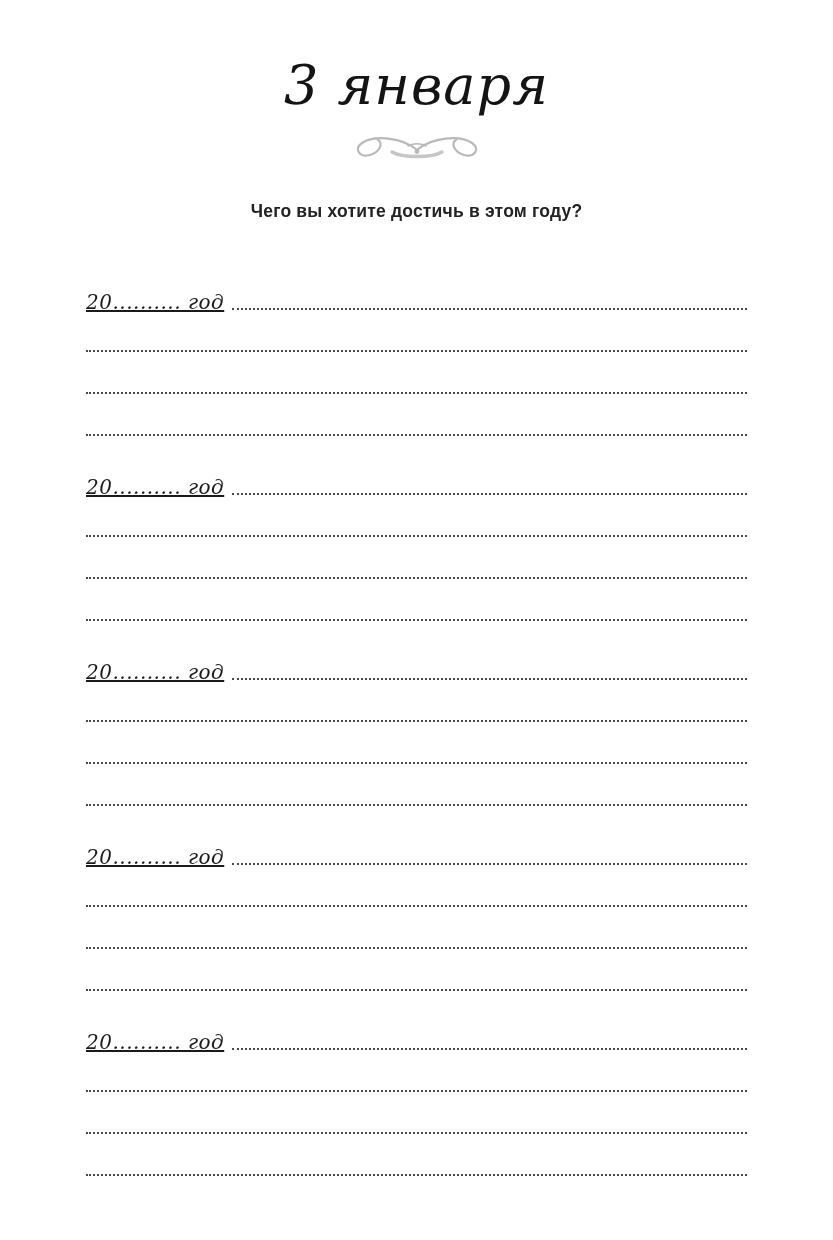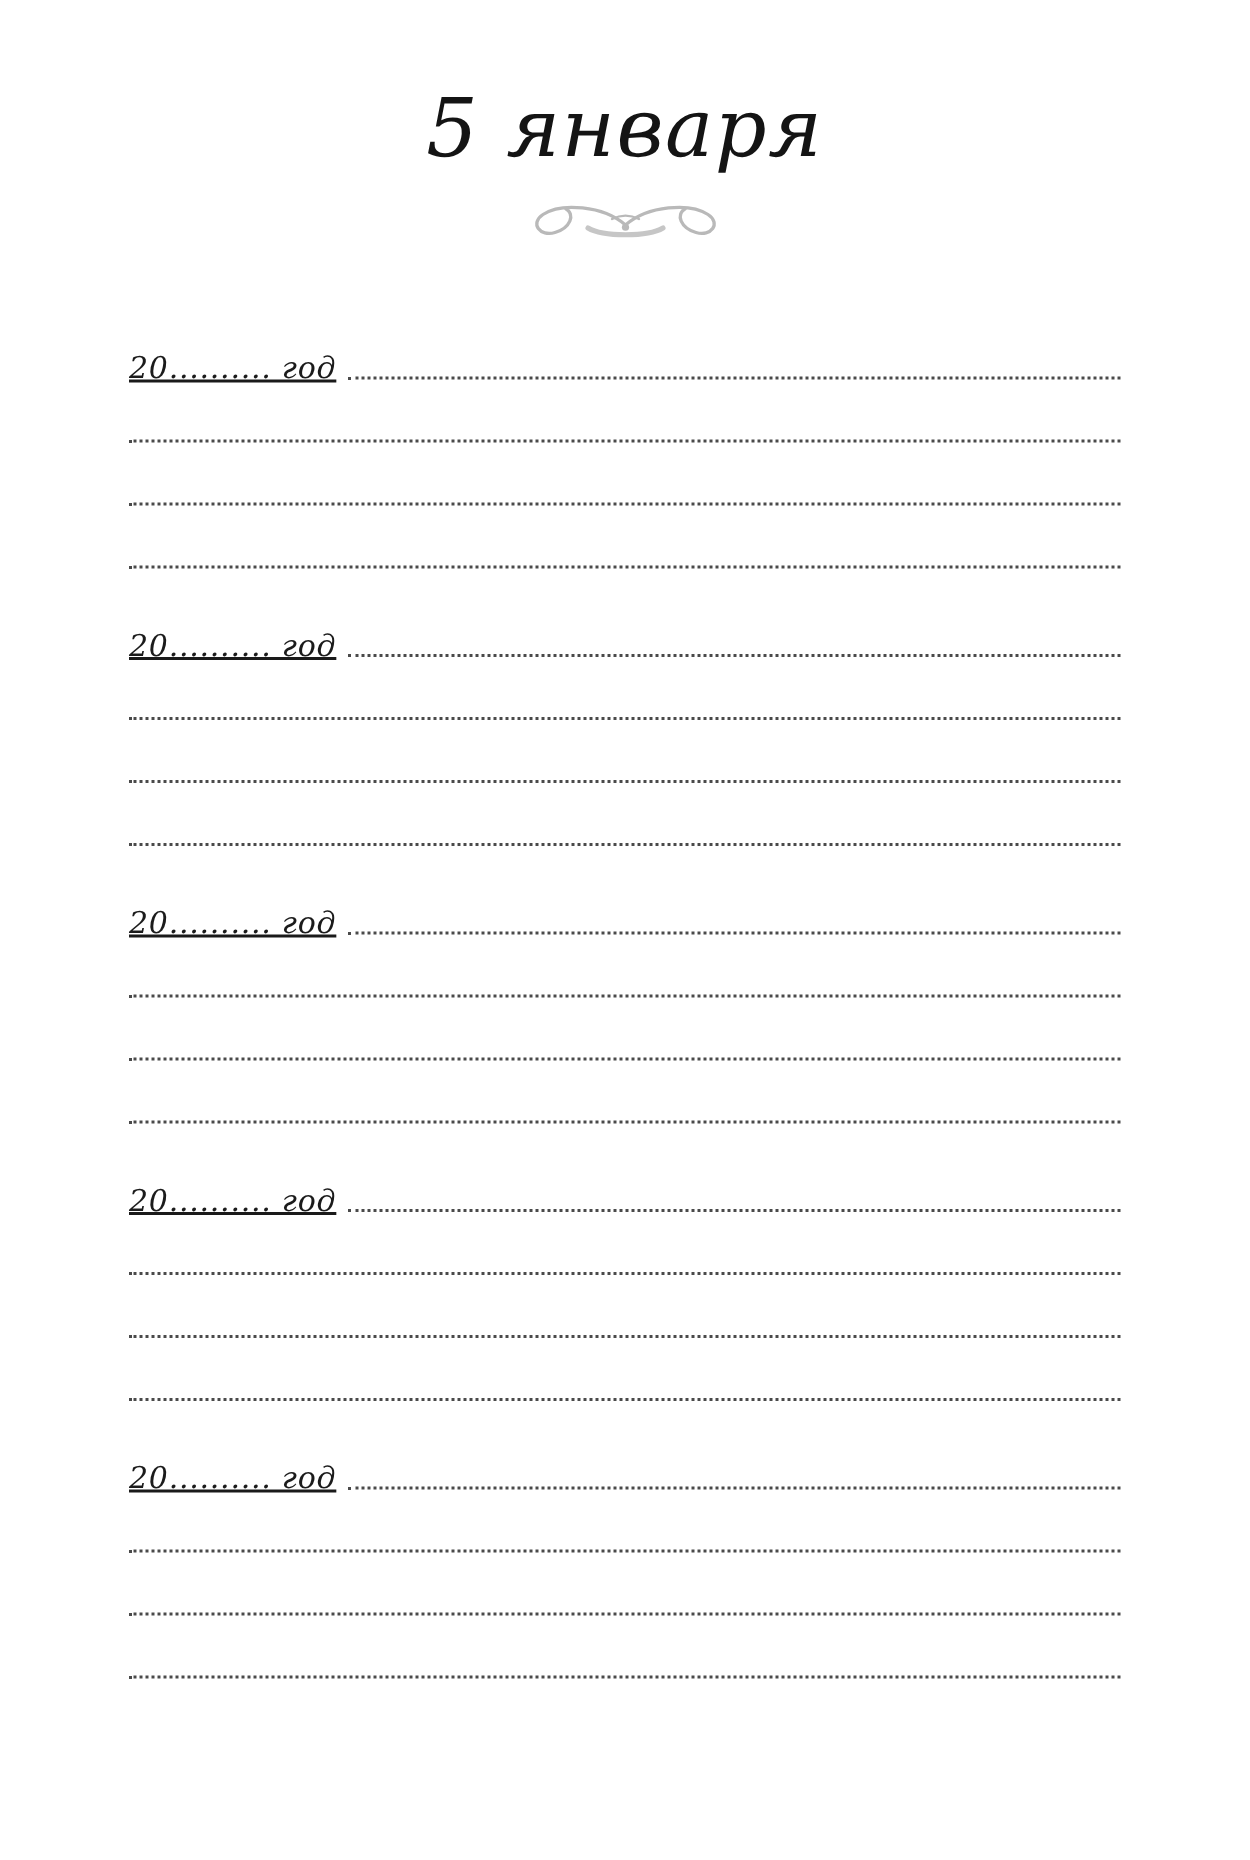--- a/index.html
+++ b/index.html
@@ -97,32 +97,33 @@
   .line.firstline .rule {
     margin-left: 8px;
   }
 </style>
 </head>
 <body>
 
 <div class="page">
 
   <div class="header">
-    <div class="date-title">5 января</div>
+    <div class="date-title">3 января</div>
 
     <svg class="flourish" viewBox="0 0 190 40">
       <g fill="none" stroke="#b9b9b9" stroke-width="2.2" stroke-linecap="round">
         <path d="M95 25 C 80 12, 52 10, 40 18 C 31 24, 38 33, 48 30 C 58 27, 62 18, 55 14"></path>
         <path d="M95 25 C 110 12, 138 10, 150 18 C 159 24, 152 33, 142 30 C 132 27, 128 18, 135 14"></path>
         <path d="M70 27 C 80 33, 110 33, 120 27" stroke-width="3.4" stroke="#c6c6c6"></path>
         <path d="M86 21 C 92 18, 98 18, 104 21" stroke-width="1.6"></path>
       </g>
       <circle cx="95" cy="26.5" r="2.4" fill="#b9b9b9" stroke="none"></circle>
     </svg>
 
+    <div class="prompt">Чего вы хотите достичь в этом году?</div>
   </div>
 
   <div class="sheet">
 
     <div class="entry">
       <div class="line firstline">
         <span class="year-label">20.......... год</span>
         <span class="rule"></span>
       </div>
       <div class="line">

